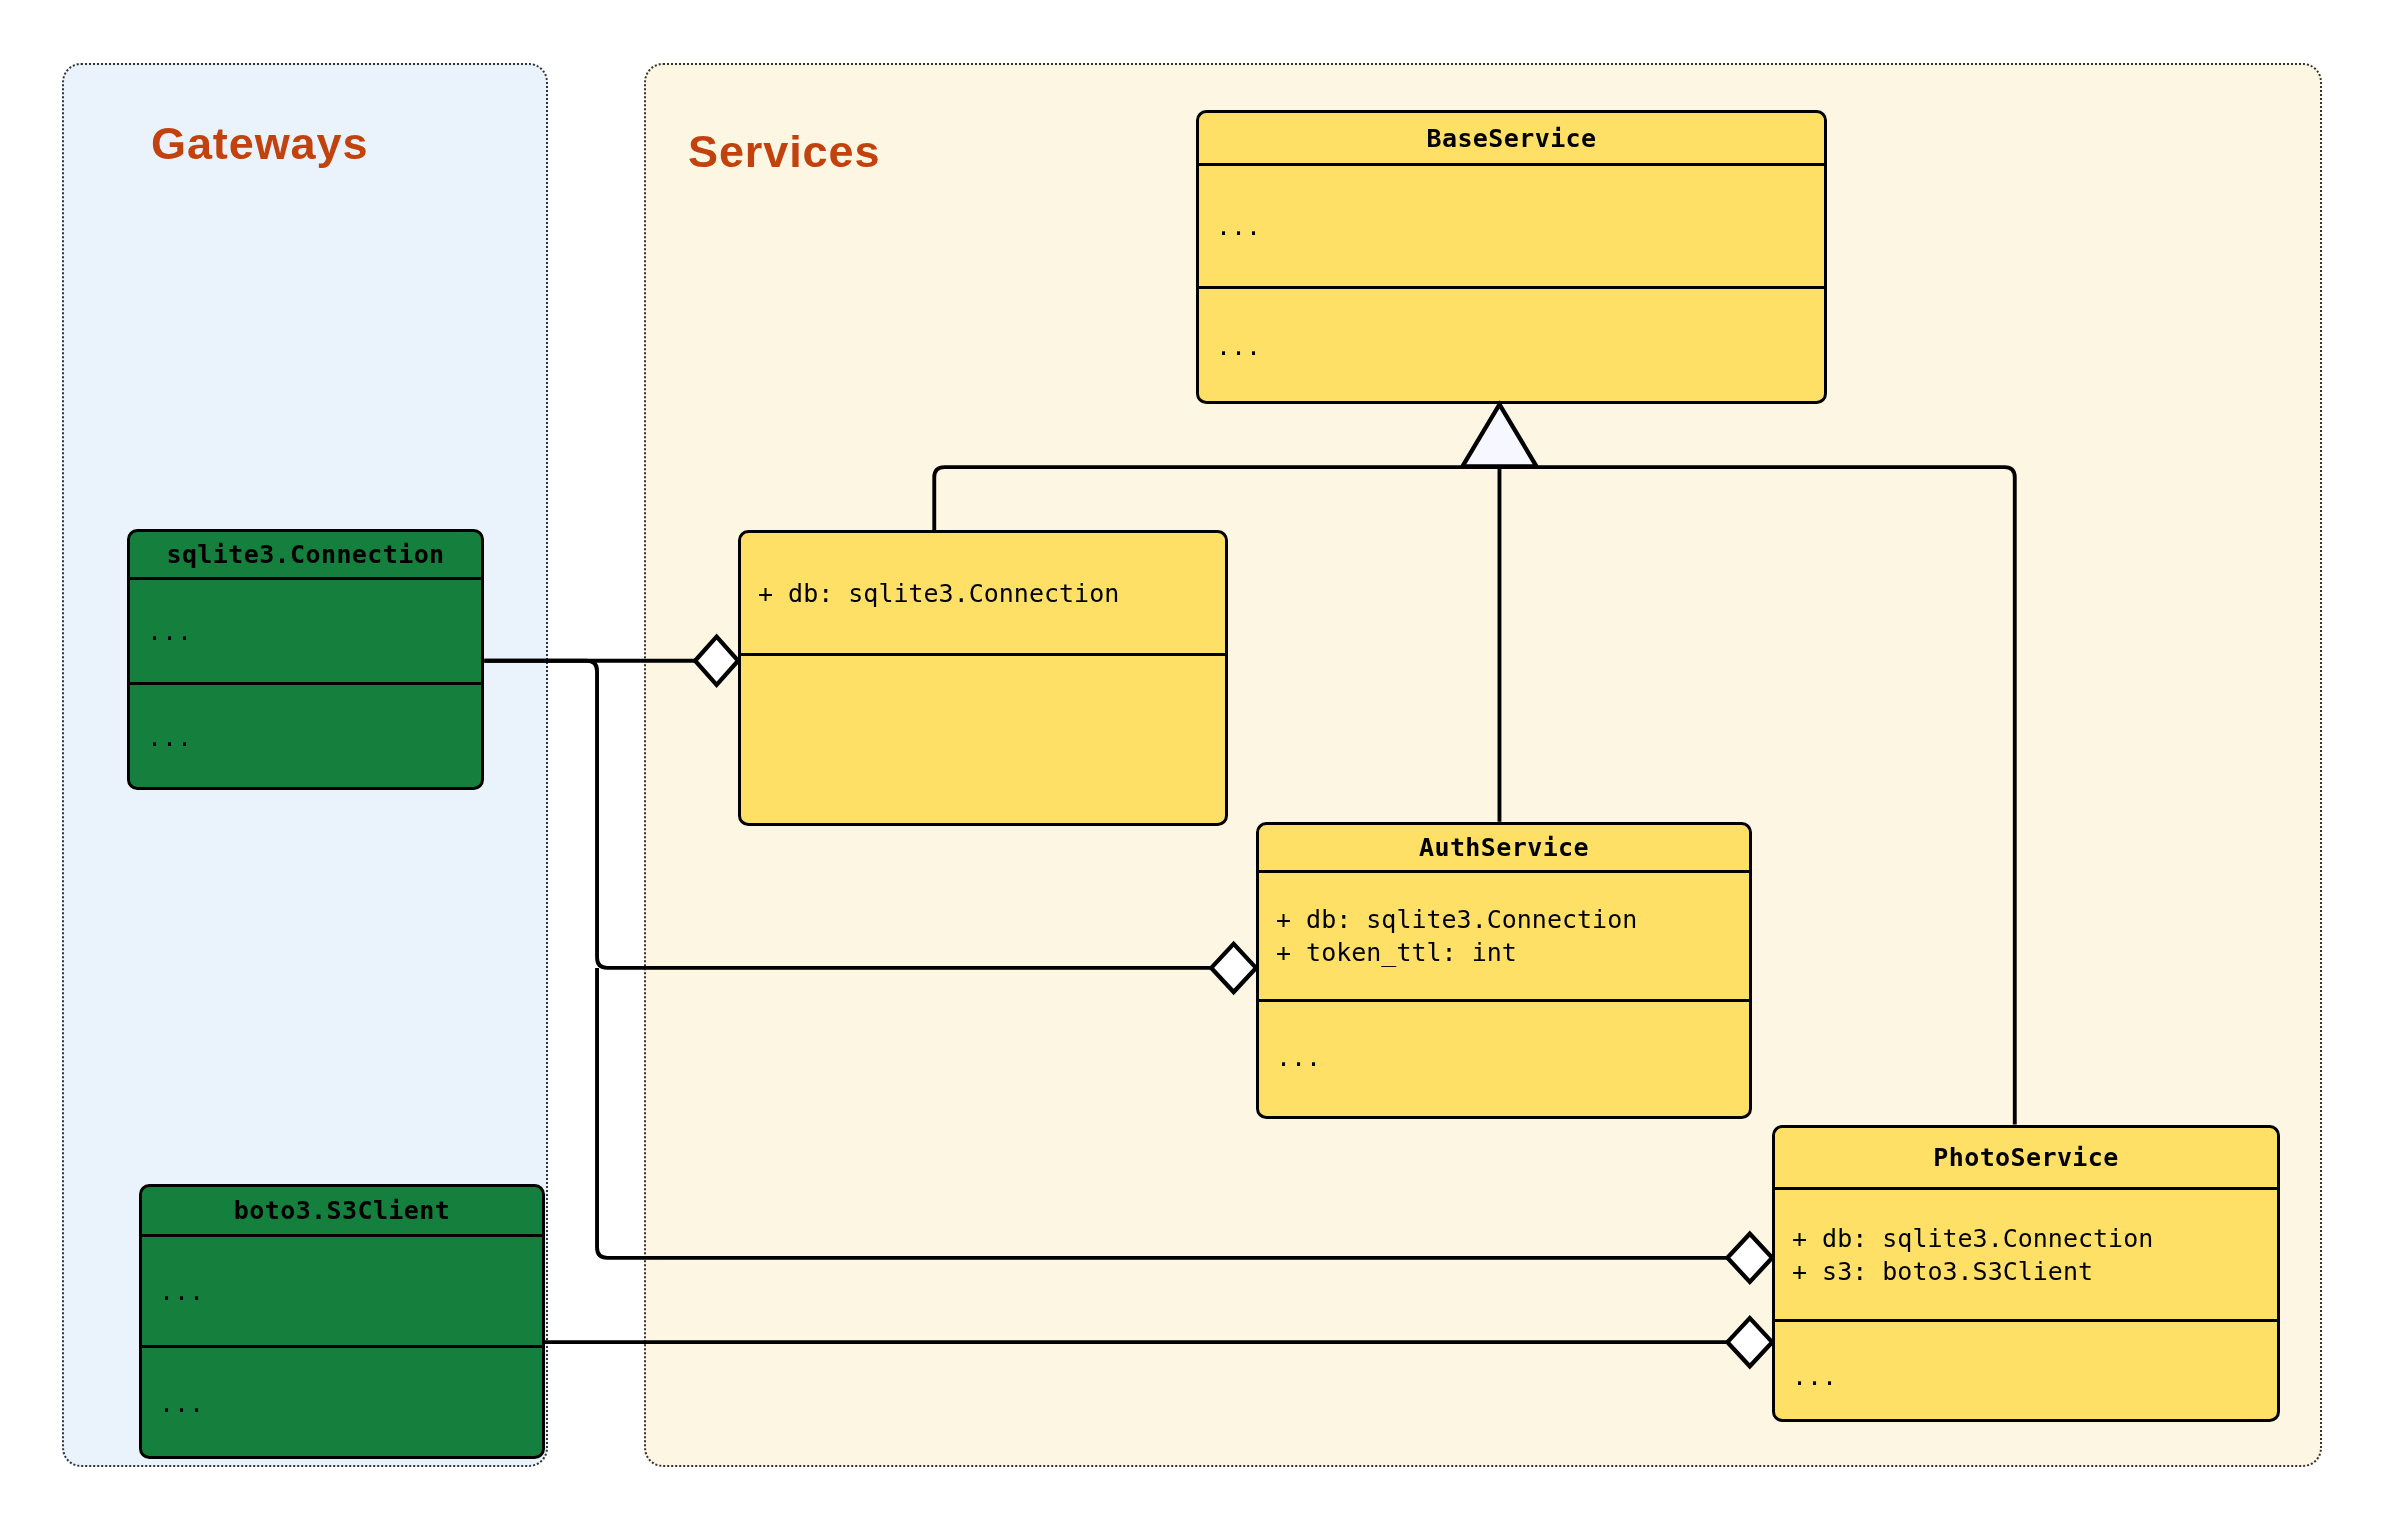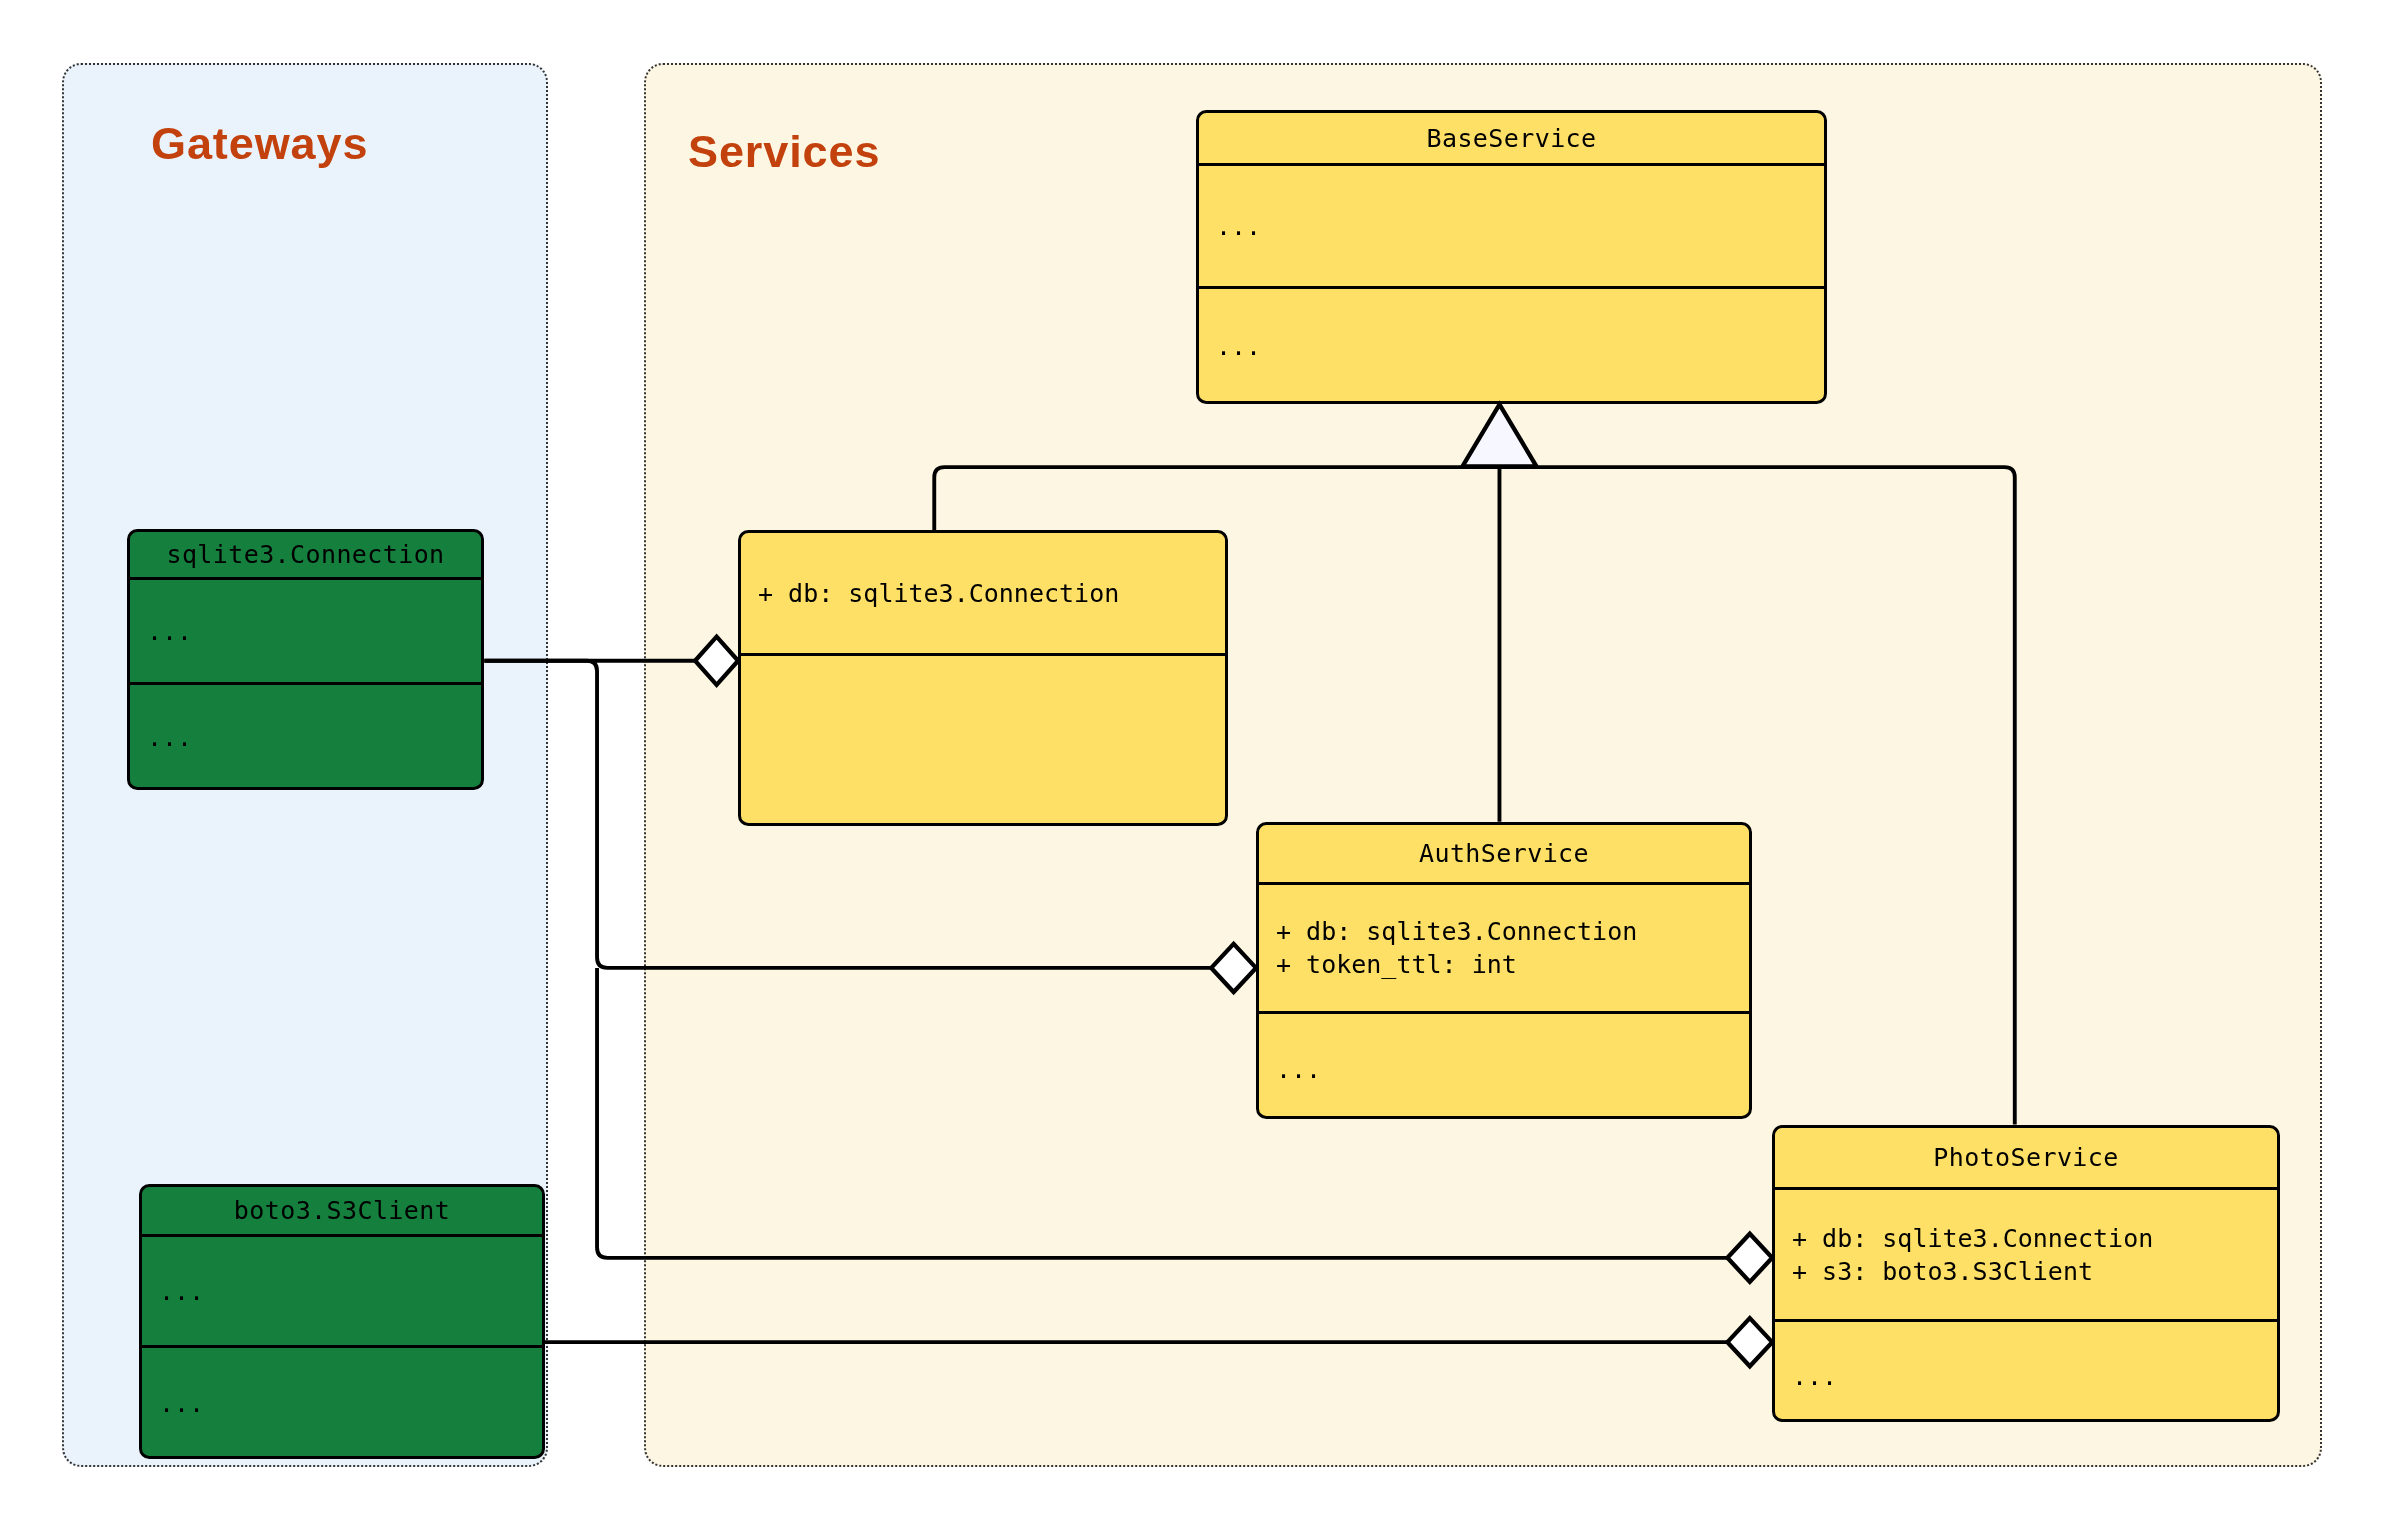--- a/index.html
+++ b/index.html
@@ -37,21 +37,21 @@
     box-sizing: border-box;
     border: 3.4px solid #000000;
     border-radius: 10.3px;
     overflow: hidden;
     z-index: 5;
   }
   .uml .hdr {
     box-sizing: border-box;
     width: 100%;
     text-align: center;
-    font-weight: normal;
+    font-weight: bold;
     font-size: 25px;
     letter-spacing: 0.4px;
     color: #000000;
     display: flex;
     align-items: center;
     justify-content: center;
     border-bottom: 3.4px solid #000000;
   }
   .uml .sect {
     box-sizing: border-box;
@@ -121,21 +121,21 @@
     <div class="sect" style="height:120px;">...</div>
     <div class="sect divider" style="height:117px;">...</div>
   </div>
 
   <div class="uml yellow" style="left:738px; top:530px; width:490px; height:296px;">
     <div class="sect" style="height:120px;">+ db: sqlite3.Connection</div>
     <div class="sect divider" style="height:119px;"></div>
   </div>
 
   <div class="uml yellow" style="left:1256px; top:822px; width:496px; height:297px;">
-    <div class="hdr" style="height:60px;">AuthService</div>
+    <div class="hdr" style="height:48px;">AuthService</div>
     <div class="sect" style="height:126px;">+ db: sqlite3.Connection
 + token_ttl: int</div>
     <div class="sect divider" style="height:114px;">...</div>
   </div>
 
   <div class="uml yellow" style="left:1772px; top:1125px; width:508px; height:297px;">
     <div class="hdr" style="height:62px;">PhotoService</div>
     <div class="sect" style="height:129px;">+ db: sqlite3.Connection
 + s3: boto3.S3Client</div>
     <div class="sect divider" style="height:111px;">...</div>

